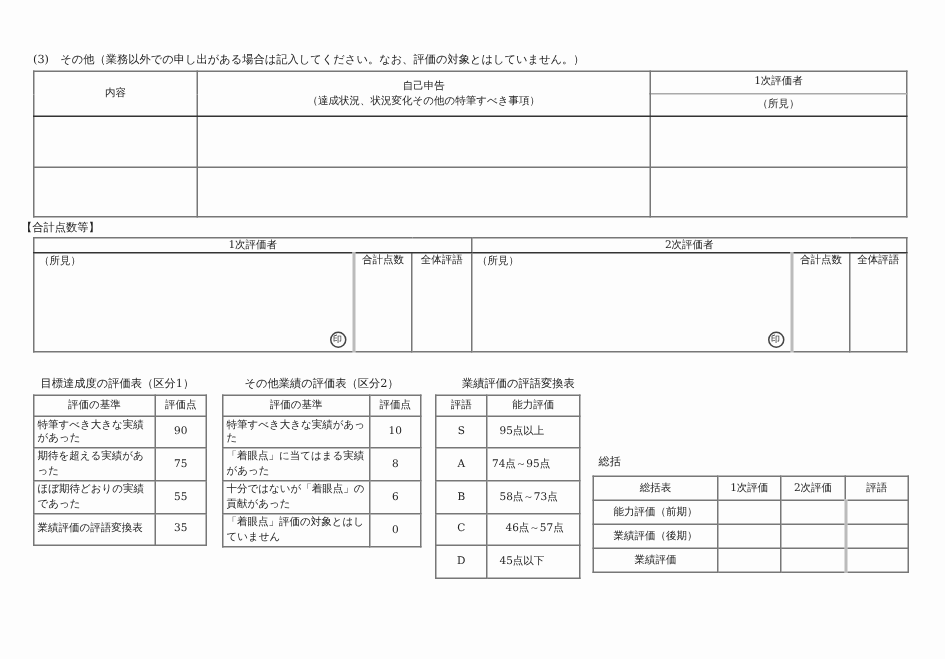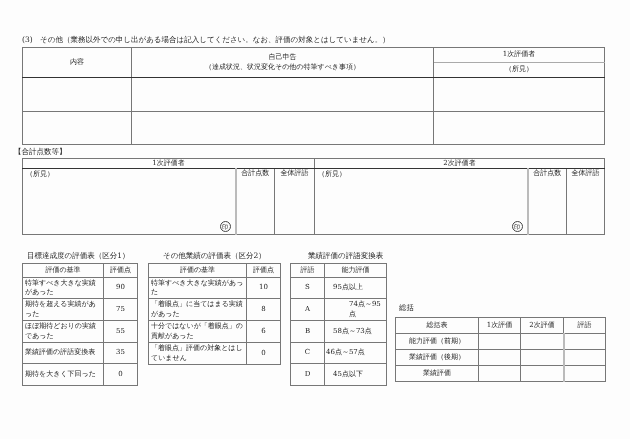--- a/index.html
+++ b/index.html
@@ -113,24 +113,20 @@
         <td class="cell center">75</td>
       </tr>
   <tr style="height:22px">
         <td class="cell wrap">ほぼ期待どおりの実績であった</td>
         <td class="cell center">55</td>
       </tr>
   <tr style="height:21px">
         <td class="cell wrap">業績評価の評語変換表</td>
         <td class="cell center">35</td>
       </tr>
-  <tr style="height:22px">
-        <td class="cell wrap">期待を大きく下回った</td>
-        <td class="cell center">0</td>
-      </tr>
 </tbody>
   </table>
 
 <div class="abs txt" style="left:163px;top:251px;">その他業績の評価表（区分2）</div>
 <table class="cell" style="left:148px;top:263px;width:132px;">
   <colgroup>
       <col style="width:98px">
       <col style="width:34px">
     </colgroup>
   <tbody>
@@ -167,29 +163,29 @@
       <tr style="height:14px">
     <td class="cell center">評語</td>
     <td class="cell center">能力評価</td>
   </tr>
   <tr style="height:21px">
         <td class="cell center">S</td>
         <td class="cell" style="padding-left:8px">95点以上</td>
       </tr>
   <tr style="height:22px">
         <td class="cell center">A</td>
-        <td class="cell" style="padding-left:24px">74点～95点</td>
+        <td class="cell" style="padding-left:3px">74点～95点</td>
       </tr>
   <tr style="height:22px">
         <td class="cell center">B</td>
         <td class="cell" style="padding-left:8px">58点～73点</td>
       </tr>
   <tr style="height:21px">
         <td class="cell center">C</td>
-        <td class="cell" style="padding-left:1px">46点～57点</td>
+        <td class="cell" style="padding-left:12px">46点～57点</td>
       </tr>
   <tr style="height:22px">
         <td class="cell center">D</td>
         <td class="cell" style="padding-left:8px">45点以下</td>
       </tr>
 </tbody>
   </table>
 
 <div class="abs txt" style="left:399px;top:303px;">総括</div>
 <table class="thick" style="left:395px;top:317px;width:210px;">

